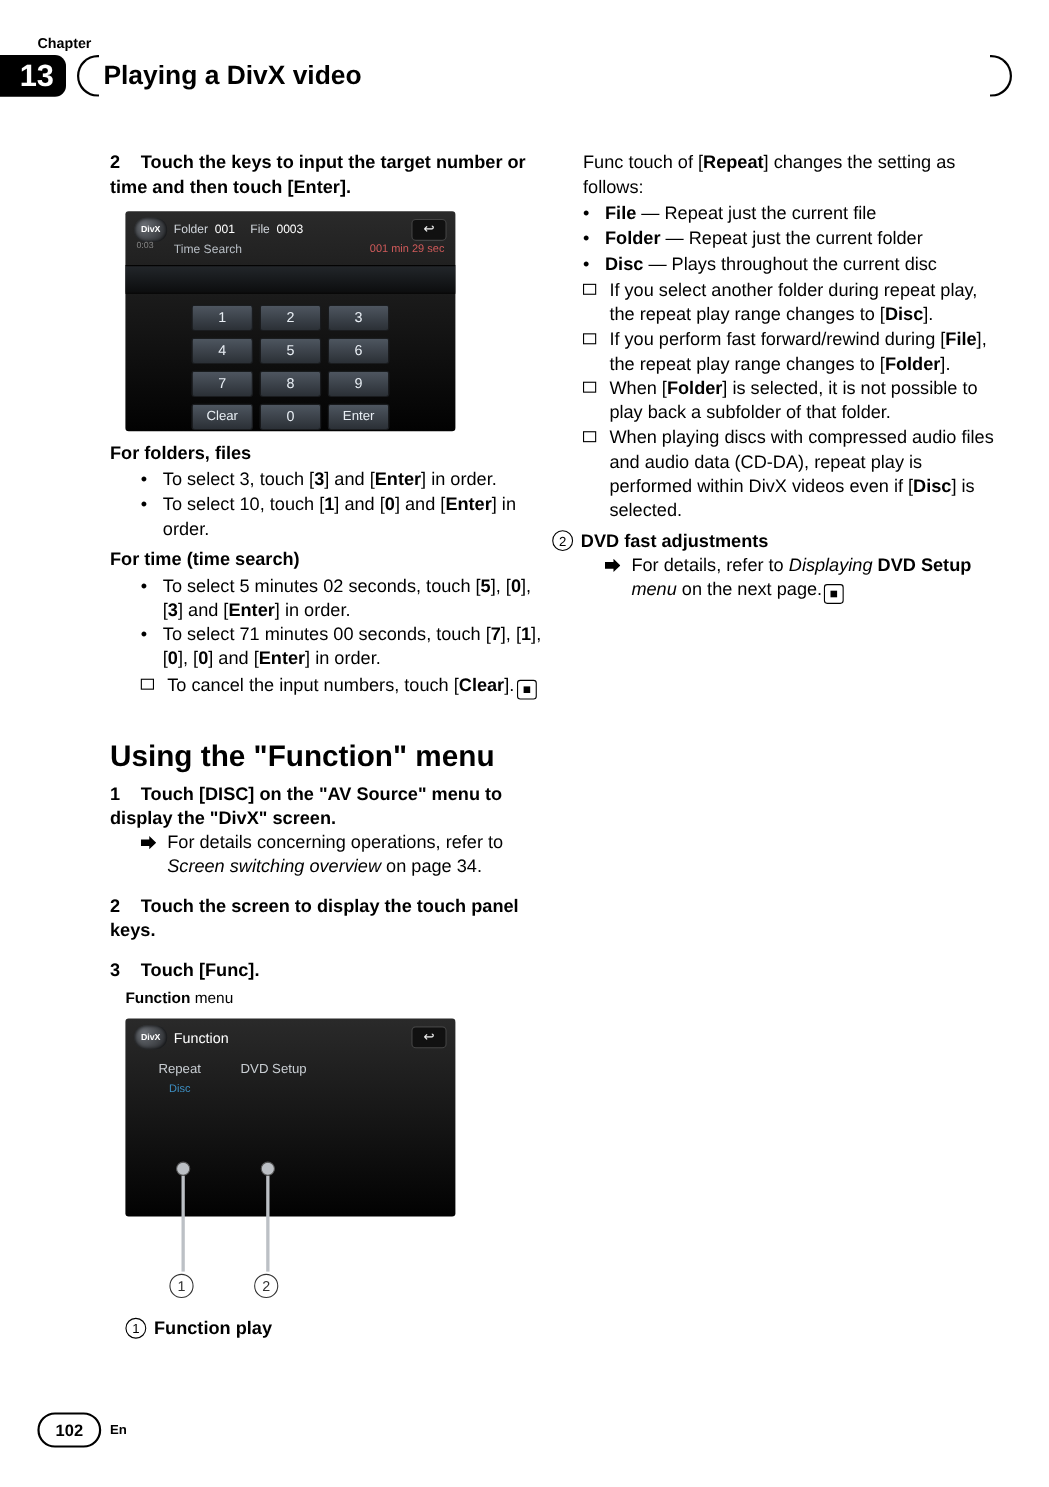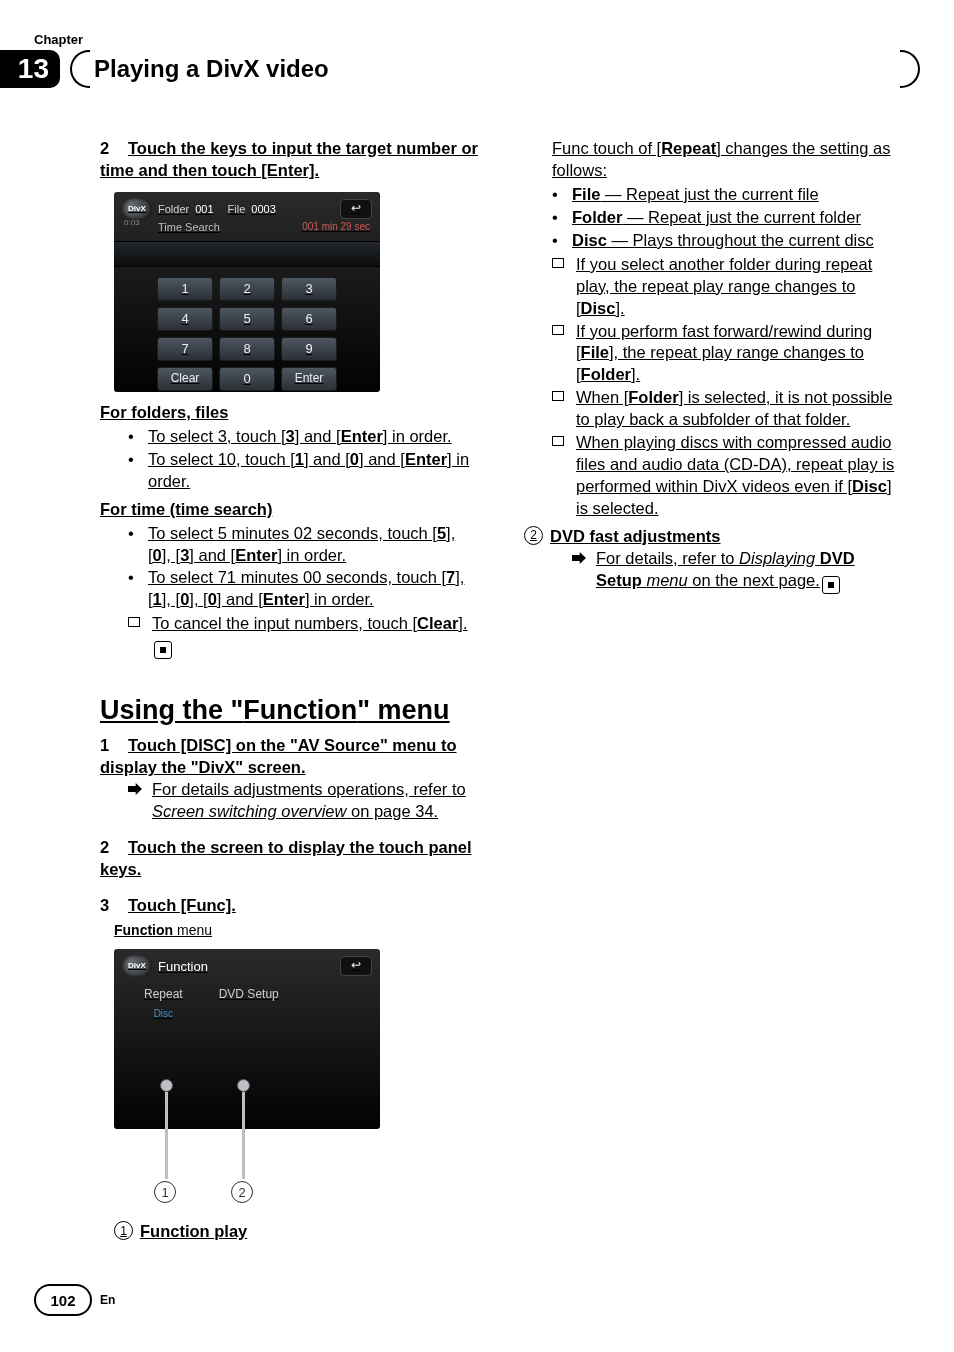--- a/index.html
+++ b/index.html
@@ -84,22 +84,20 @@
   }
 
   
   .columns {
     position: absolute;
     top: 138px;
     left: 100px;
     right: 50px;
     bottom: 110px;
     display: flex;
-    gap: 44px;
-    text-decoration: underline;
   }
   .col {
     flex: 1 1 0;
     min-width: 0;
     font-size: 16.5px;
     line-height: 1.33;
   }
   .step-num { display: inline-block; min-width: 28px; }
 
   ul.bullets {
@@ -206,21 +204,21 @@
 
   
   h2.big {
     font-size: 27px;
     font-weight: 800;
     margin: 34px 0 6px 0;
   }
 
   
   .shot {
-    width: 266px;
+    width: 300px;
     background: linear-gradient(180deg,#2a2a2a,#020202);
     color: #d0d0d0;
     border-radius: 3px;
     margin: 10px 0 10px 14px;
     position: relative;
     font-family: Arial, sans-serif;
   }
   .shot .topbar {
     display:flex;
     align-items:center;
@@ -404,21 +402,21 @@
       </ul>
 
       <h2 class="big">
         <span>Using the "</span><span style="font-weight:800;">Function</span><span>" menu</span>
       </h2>
 
       <div>
         <b><span class="step-num">1</span><span>Touch [DISC] on the "AV Source" menu to display the "DivX" screen.</span></b>
       </div>
       <div class="arrow-item">
-        <span>For details adjustments operations, refer to </span><i>Screen switching overview</i><span> on page 34.</span>
+        <span>For details concerning operations, refer to </span><i>Screen switching overview</i><span> on page 34.</span>
       </div>
 
       <div class="mt">
         <b><span class="step-num">2</span><span>Touch the screen to display the touch panel keys.</span></b>
       </div>
 
       <div class="mt">
         <b><span class="step-num">3</span><span>Touch [Func].</span></b>
       </div>
 

